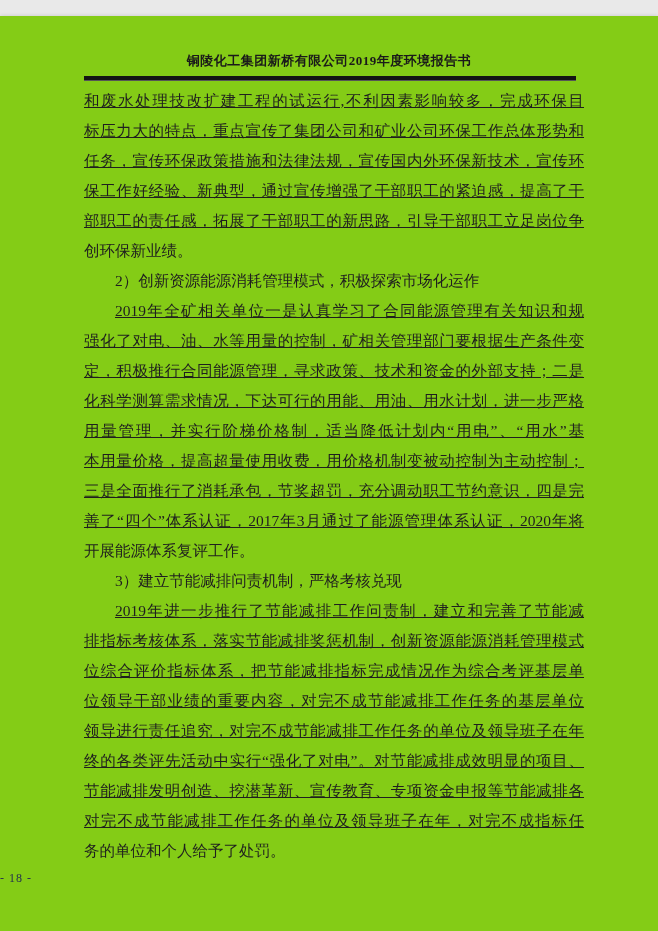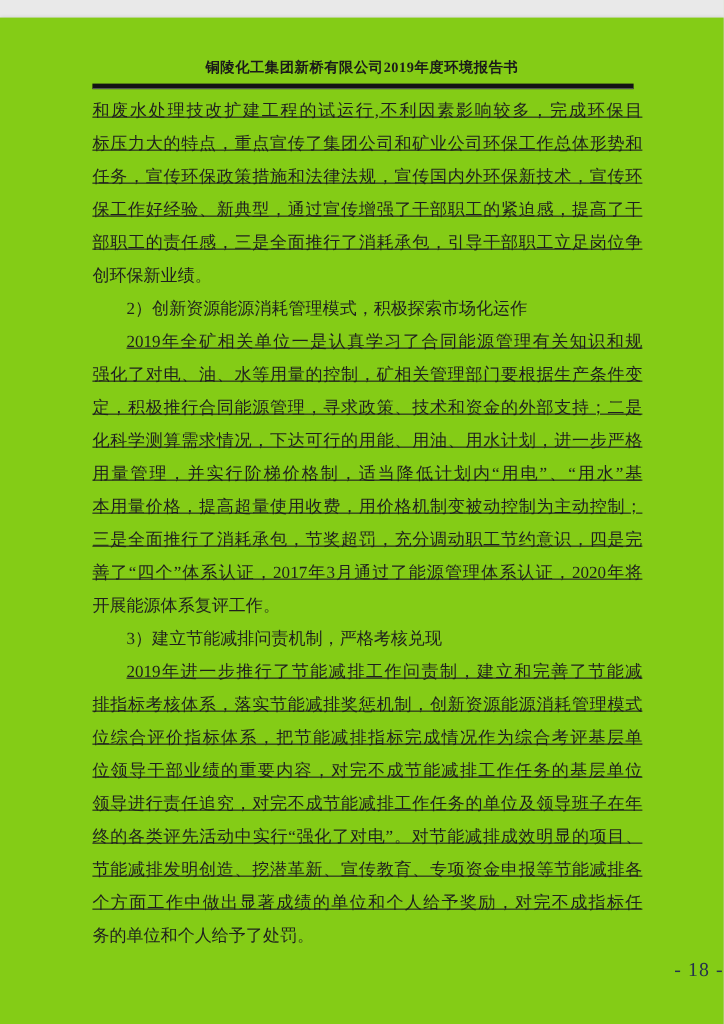--- a/index.html
+++ b/index.html
@@ -45,61 +45,61 @@
     text-align:justify;
     text-align-last:justify;
     text-decoration:underline;
   }
   .line.indent{
     text-indent:2em;
   }
   .footer{
     position:absolute;
     top:855px;left:0;right:0;
-    text-align:right;
-    font-size:18px;
+    text-align:left;
+    font-size:12px;
     color:#25314e;
     letter-spacing:1px;
   }
 </style>
 </head>
 <body>
 
 <div class="page">
 
   <div class="header-title">铜陵化工集团新桥有限公司2019年度环境报告书</div>
 
   <div class="header-rule"></div>
 
   <main class="body-text" id="body-lines">
       <div class="line fill">和废水处理技改扩建工程的试运行,不利因素影响较多，完成环保目</div>
       <div class="line fill">标压力大的特点，重点宣传了集团公司和矿业公司环保工作总体形势和</div>
       <div class="line fill">任务，宣传环保政策措施和法律法规，宣传国内外环保新技术，宣传环</div>
       <div class="line fill">保工作好经验、新典型，通过宣传增强了干部职工的紧迫感，提高了干</div>
-      <div class="line fill">部职工的责任感，三是全面推行了消耗承包，引导干部职工立足岗位争</div>
+      <div class="line fill">部职工的责任感，拓展了干部职工的新思路，引导干部职工立足岗位争</div>
       <div class="line">创环保新业绩。</div>
       <div class="line indent">2）创新资源能源消耗管理模式，积极探索市场化运作</div>
       <div class="line fill indent">2019年全矿相关单位一是认真学习了合同能源管理有关知识和规</div>
       <div class="line fill">强化了对电、油、水等用量的控制，矿相关管理部门要根据生产条件变</div>
       <div class="line fill">定，积极推行合同能源管理，寻求政策、技术和资金的外部支持；二是</div>
       <div class="line fill">化科学测算需求情况，下达可行的用能、用油、用水计划，进一步严格</div>
       <div class="line fill">用量管理，并实行阶梯价格制，适当降低计划内“用电”、“用水”基</div>
       <div class="line fill">本用量价格，提高超量使用收费，用价格机制变被动控制为主动控制；</div>
       <div class="line fill">三是全面推行了消耗承包，节奖超罚，充分调动职工节约意识，四是完</div>
       <div class="line fill">善了“四个”体系认证，2017年3月通过了能源管理体系认证，2020年将</div>
       <div class="line">开展能源体系复评工作。</div>
       <div class="line indent">3）建立节能减排问责机制，严格考核兑现</div>
       <div class="line fill indent">2019年进一步推行了节能减排工作问责制，建立和完善了节能减</div>
       <div class="line fill">排指标考核体系，落实节能减排奖惩机制，创新资源能源消耗管理模式</div>
       <div class="line fill">位综合评价指标体系，把节能减排指标完成情况作为综合考评基层单</div>
       <div class="line fill">位领导干部业绩的重要内容，对完不成节能减排工作任务的基层单位</div>
       <div class="line fill">领导进行责任追究，对完不成节能减排工作任务的单位及领导班子在年</div>
       <div class="line fill">终的各类评先活动中实行“强化了对电”。对节能减排成效明显的项目、</div>
       <div class="line fill">节能减排发明创造、挖潜革新、宣传教育、专项资金申报等节能减排各</div>
-      <div class="line fill">个方面工作中做出显著成绩的单位和个人给予奖励，对完不成指标任</div>
+      <div class="line fill">对完不成节能减排工作任务的单位及领导班子在年，对完不成指标任</div>
       <div class="line">务的单位和个人给予了处罚。</div>
     </main>
 
   <div class="footer">
     <span>- 18 -</span>
   </div>
 
 </div>
 
 </body></html>

